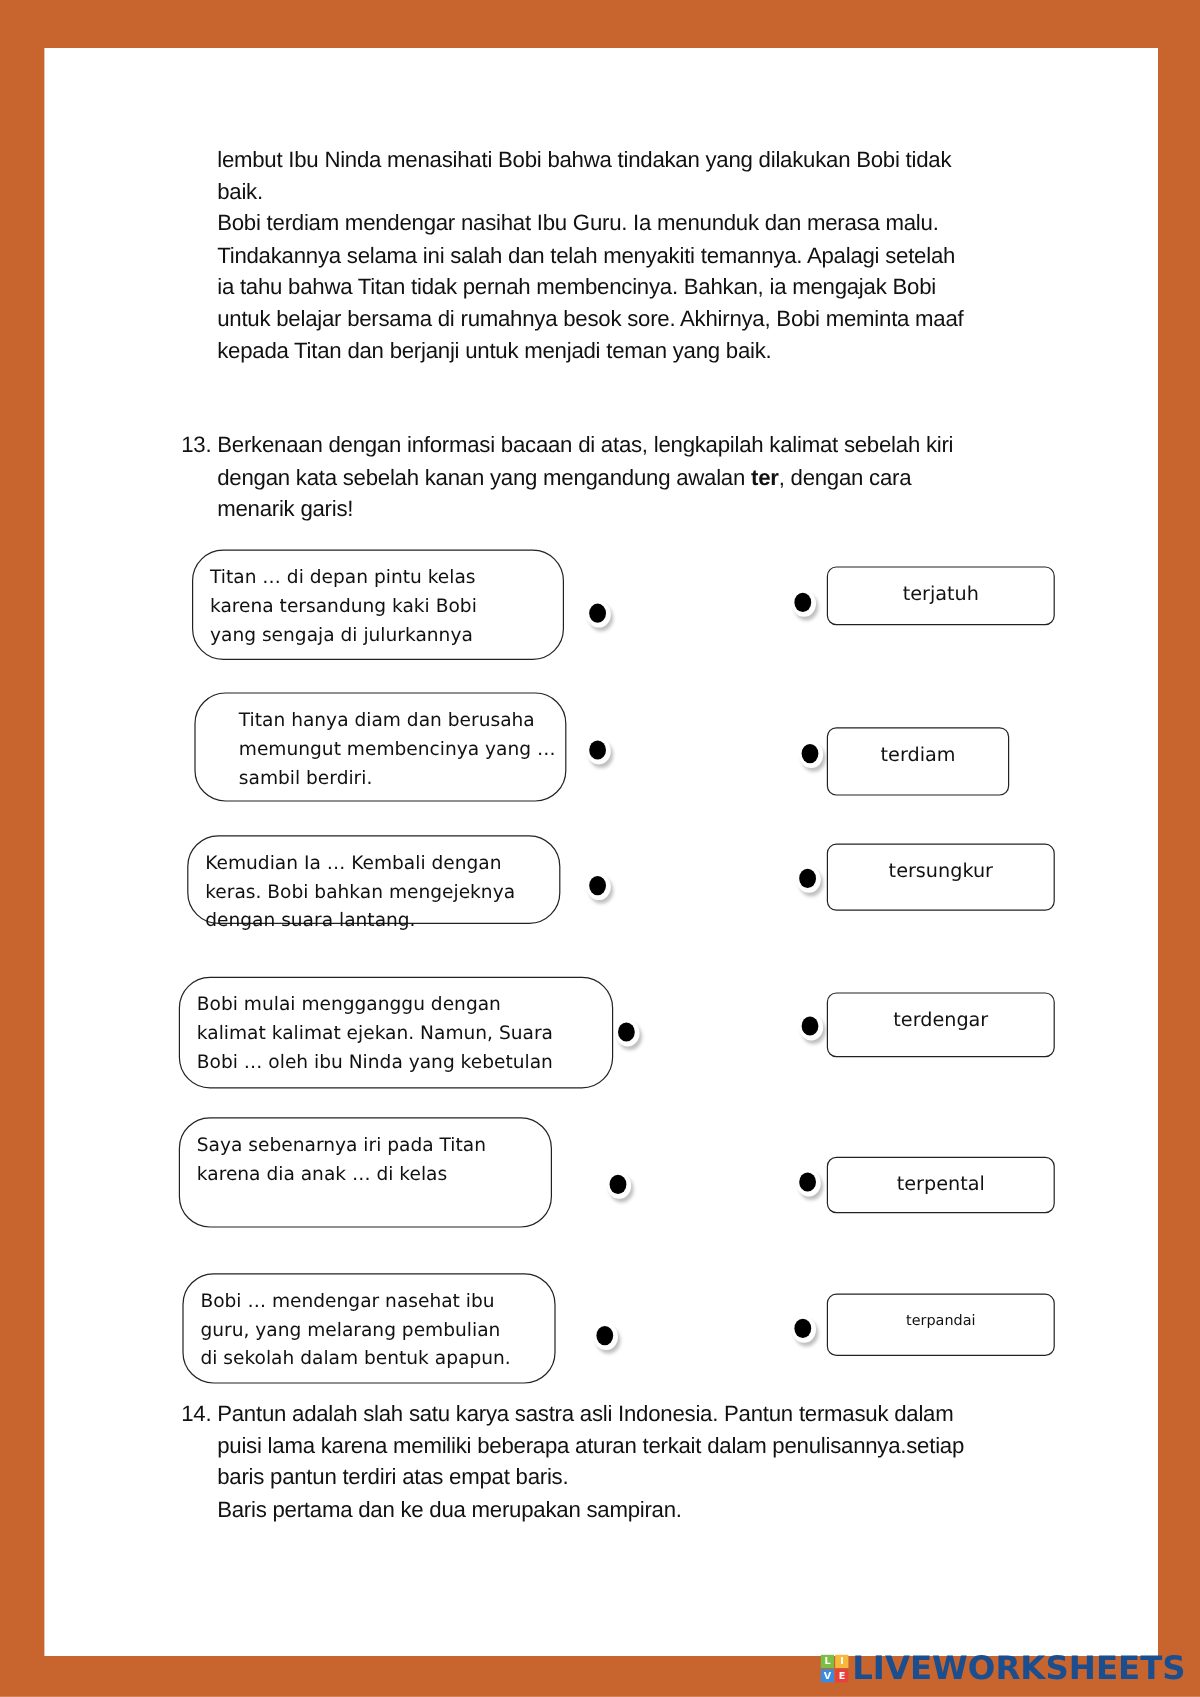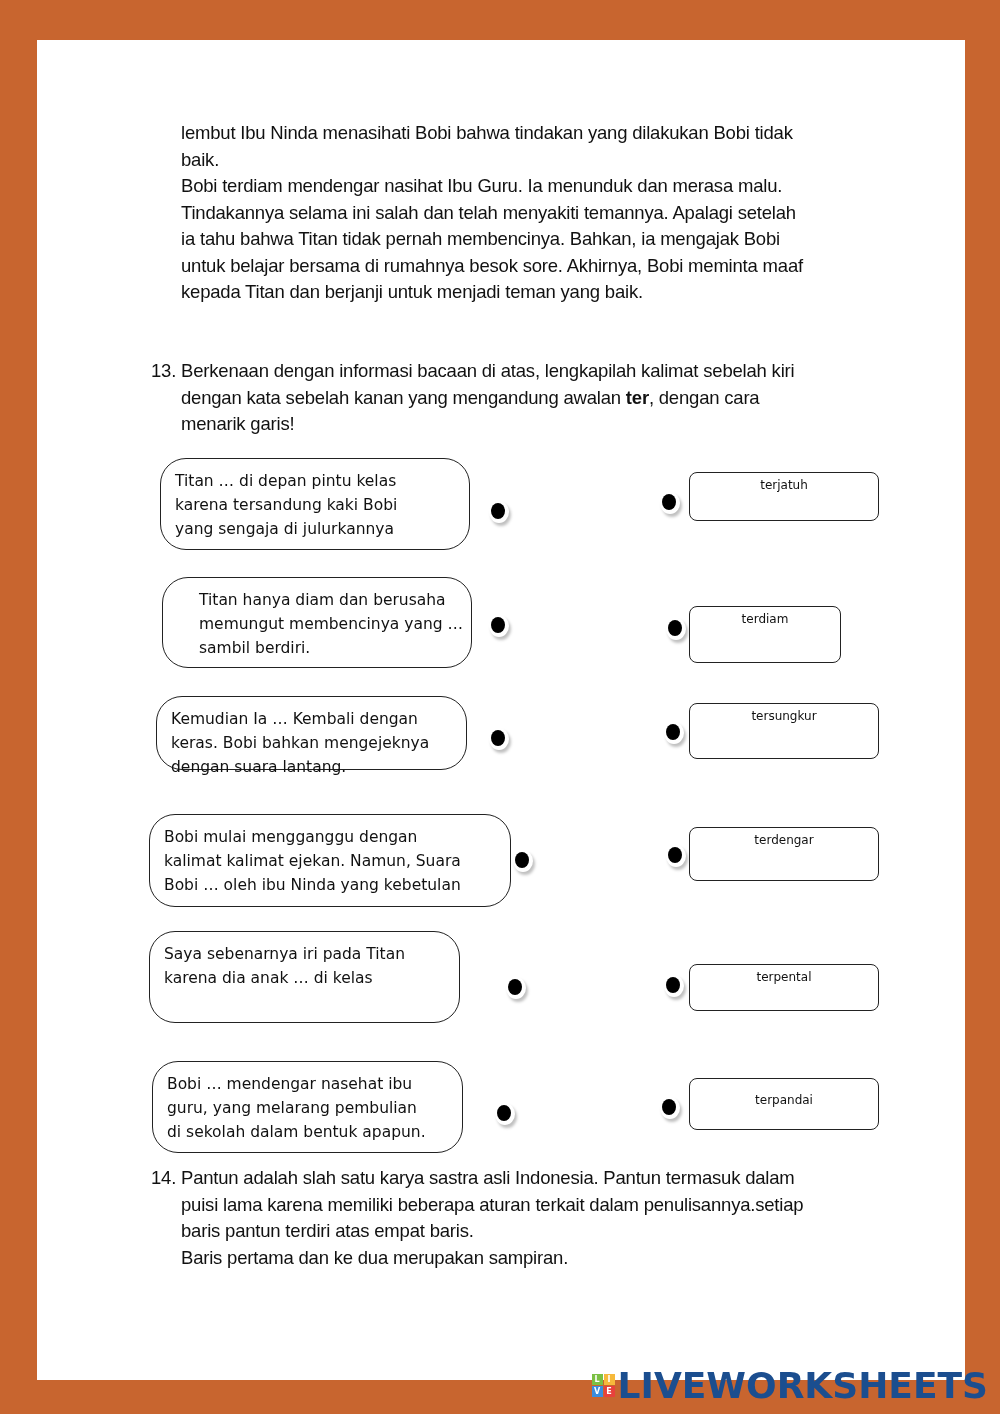--- a/index.html
+++ b/index.html
@@ -34,21 +34,22 @@
     box-sizing: border-box;
     font-family: "DejaVu Sans", sans-serif;
     font-size: 15.5px;
     line-height: 24px;
     color: #111;
   }
   .box p { margin: 0; white-space: nowrap; }
   .box.left { padding: 10px 14px; }
   .box.right {
     text-align: center;
-    font-size: 12px;
+    padding-top: 10px;
+    font-size: 16px;
     border-radius: 8px;
   }
   .dot {
     position: absolute;
     width: 20px; height: 22px;
     border-radius: 50%;
     background: #fff;
     box-shadow: 2px 3px 3px rgba(0,0,0,0.25);
   }
   .dot::after {
@@ -72,21 +73,21 @@
     margin-right: 3px;
   }
   .logo-grid span {
     display: block;
     font: bold 8px "DejaVu Sans", sans-serif;
     color: #fff; text-align: center; line-height: 11px;
   }
   .logo-text {
     font-family: "DejaVu Sans", sans-serif;
     font-weight: bold;
-    font-size: 36px;
+    font-size: 27px;
     color: #1B4E8F;
     letter-spacing: 0px;
   }
 </style>
 </head>
 <body>
 
 <div class="page"></div>
 
 <div class="para" style="left:181px; top:120px;">

